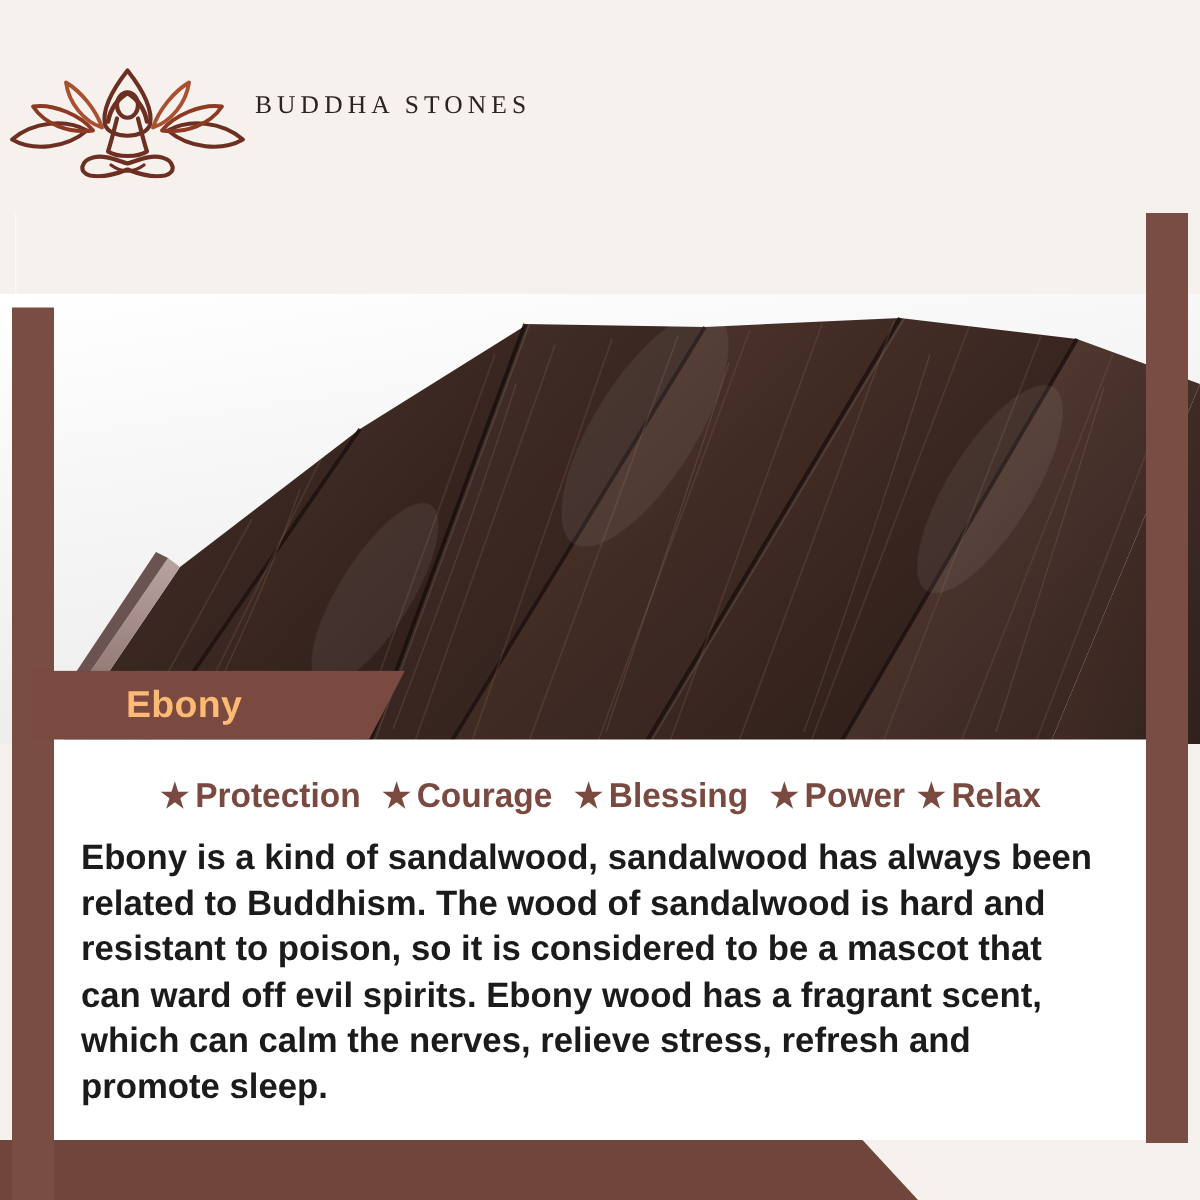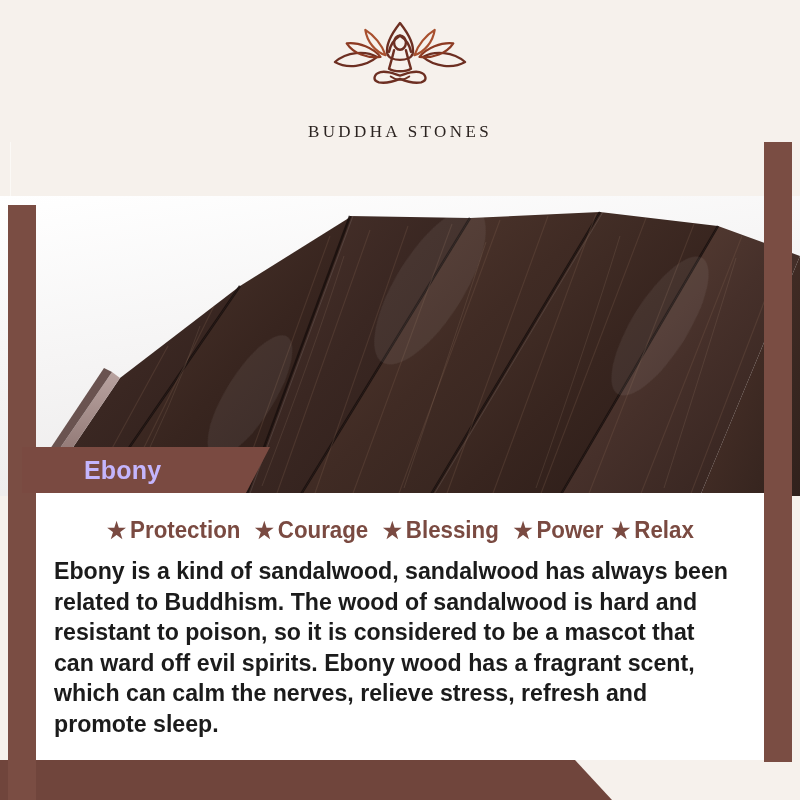--- a/index.html
+++ b/index.html
@@ -35,21 +35,21 @@
   .frame-inner-line{
     position:absolute;top:46px;left:10px;width:778px;height:710px;
     border:1px solid rgba(255,255,255,0.55);
     z-index:5;pointer-events:none;
   }
 
   
   .header{
     position:absolute;top:0;left:0;width:800px;height:142px;
     background:#f6f1ec;z-index:7;
-    display:flex;flex-direction:column;align-items:center;justify-content:flex-start;gap:40px;
+    display:flex;flex-direction:row;align-items:center;justify-content:flex-start;
   }
   .logo-mark{margin-top:18px;width:170px;height:78px;display:block;}
   .brand-name{
     font-family:"Liberation Serif", serif;
     font-size:17px;letter-spacing:3.4px;color:#2b2320;font-weight:400;
     margin-top:-2px;
   }
 
   
   .title-band{
@@ -71,21 +71,21 @@
   .photo svg{display:block;width:800px;height:300px;}
 
   
   .ebony-label{
     position:absolute;top:447px;left:22px;width:248px;height:46px;
     background:#7a4a41;z-index:8;
     clip-path:polygon(0 0, 248px 0, 224px 46px, 0 46px);
     display:flex;align-items:center;
   }
   .ebony-text{
-    color:#c4b5fd;font-weight:700;font-size:25px;
+    color:#fdba74;font-weight:700;font-size:25px;
     font-family:"Liberation Sans",sans-serif;
     margin-left:62px;letter-spacing:0.2px;
   }
 
   
   .body-block{
     position:absolute;top:493px;left:36px;width:728px;height:267px;
     background:#ffffff;z-index:4;
   }
   .benefits{

